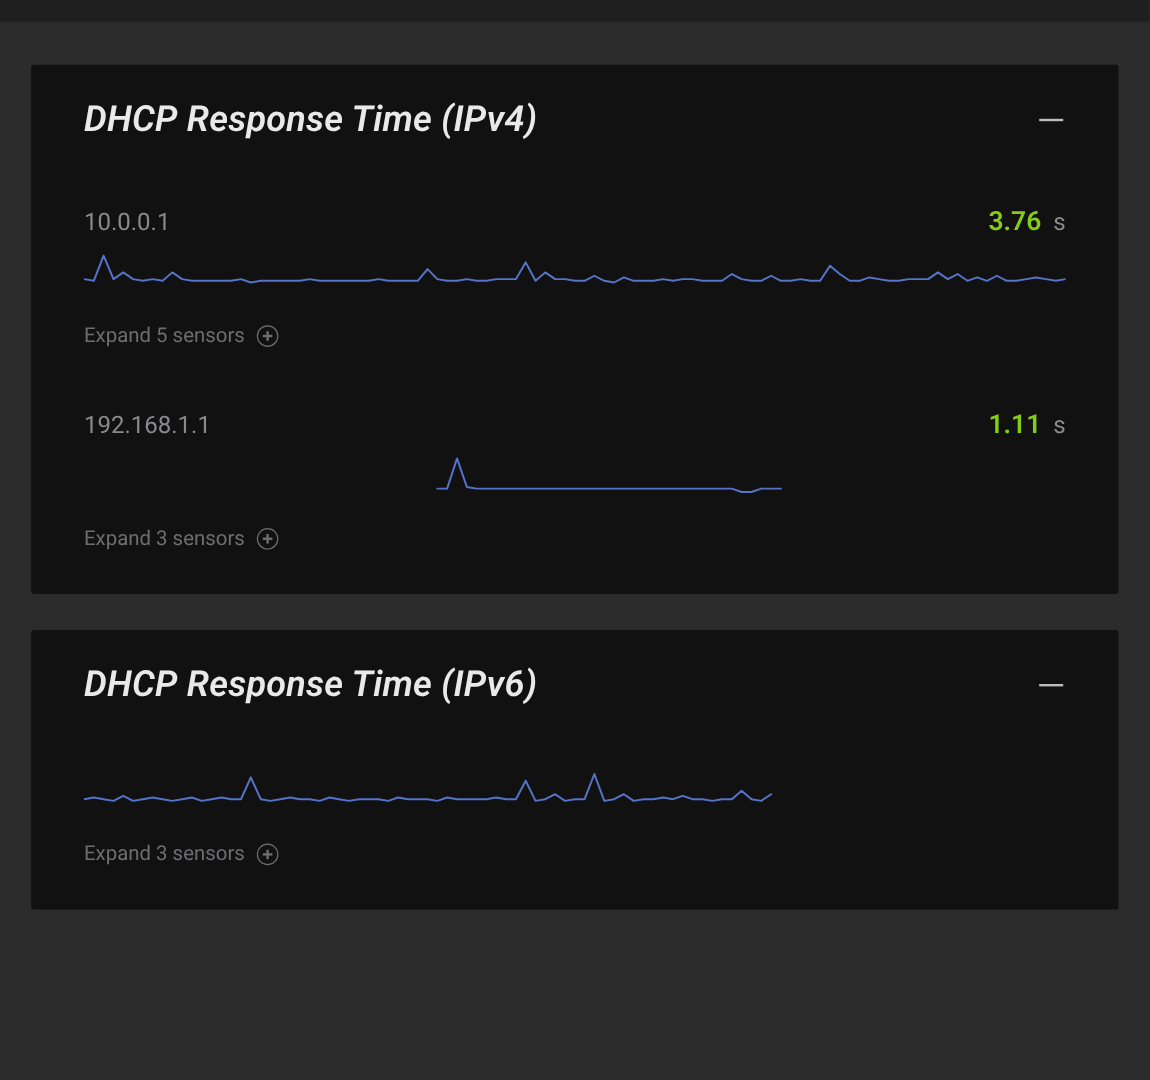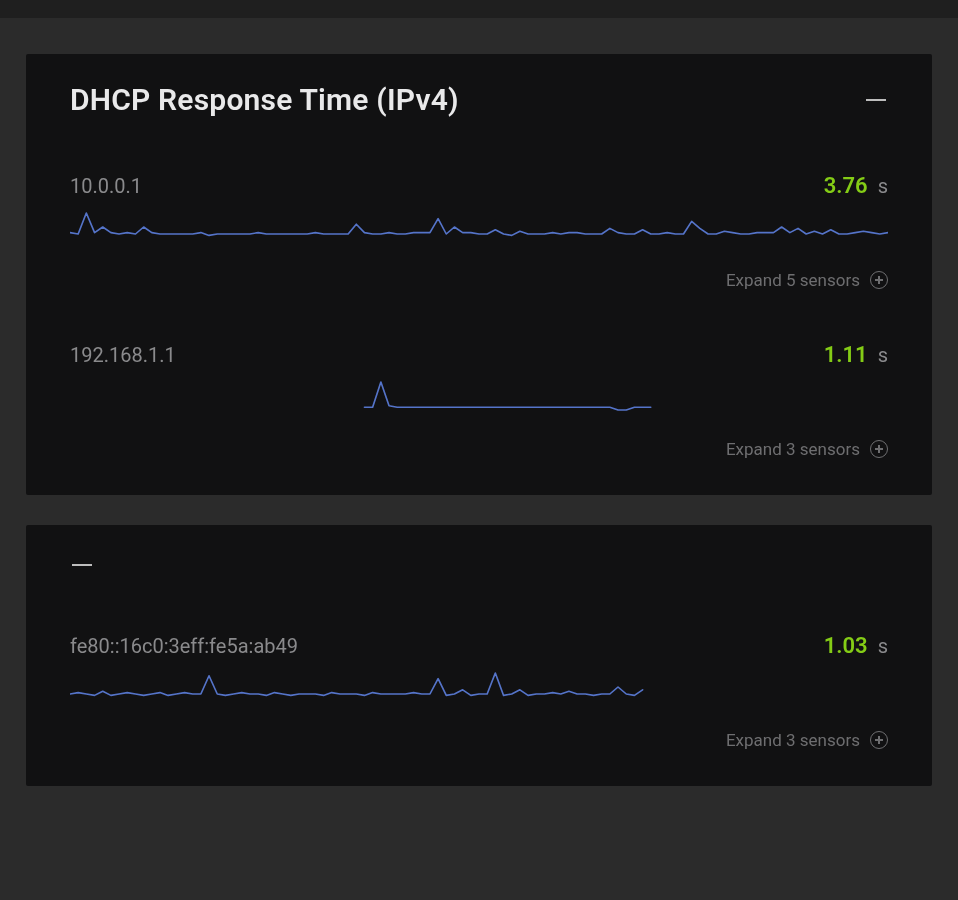--- a/index.html
+++ b/index.html
@@ -21,20 +21,21 @@
     background: #111112;
     border-radius: 2px;
     padding: 28px 44px 36px 44px;
     margin-bottom: 30px;
   }
   .card-header {
     display: flex;
     justify-content: space-between;
     align-items: center;
     margin-bottom: 56px;
+    font-style: italic;
   }
   .card-title {
     font-size: 30px;
     font-weight: 600;
     color: #e9e9ea;
     letter-spacing: 0.2px;
   }
   .collapse-btn {
     width: 24px;
     height: 24px;
@@ -83,21 +84,20 @@
   }
   .spark path {
     fill: none;
     stroke: #5574c9;
     stroke-width: 1.6;
     stroke-linejoin: round;
     stroke-linecap: round;
   }
   .expand-row {
     display: flex;
-    justify-content: flex-end;
     align-items: center;
     margin-top: 28px;
     gap: 10px;
     cursor: pointer;
   }
   .expand-label {
     font-size: 17px;
     color: #6e6e70;
   }
   .plus-icon {
@@ -163,33 +163,27 @@
         </svg>
       <div class="expand-row">
         <span class="expand-label">Expand 3 sensors</span>
         <span class="plus-icon"></span>
       </div>
     </div>
   </div>
 
   <div class="card">
     <div class="card-header">
+      <div class="card-title">DHCP Response Time (IPv6)</div>
       <div class="collapse-btn">
         <span></span>
       </div>
     </div>
 
     <div class="sensor-row">
-      <div class="sensor-top">
-        <div class="sensor-label">fe80::16c0:3eff:fe5a:ab49</div>
-        <div>
-          <span class="sensor-value">1.03</span>
-          <span class="sensor-unit">s</span>
-        </div>
-      </div>
       <svg class="spark" viewBox="0 0 792 30" preserveAspectRatio="none">
           <path d="M0.0 22.0 L7.9 20.6 L15.8 22.0 L23.8 23.4 L31.7 19.2 L39.6 23.4 L47.5 22.0 L55.4 20.6 L63.4 22.0 L71.3 23.4 L79.2 22.0 L87.1 20.6 L95.0 23.4 L103.0 22.0 L110.9 20.6 L118.8 22.0 L126.7 22.0 L134.6 3.8 L142.6 22.0 L150.5 23.4 L158.4 22.0 L166.3 20.6 L174.2 22.0 L182.2 22.0 L190.1 23.4 L198.0 20.6 L205.9 22.0 L213.8 23.4 L221.8 22.0 L229.7 22.0 L237.6 22.0 L245.5 23.4 L253.4 20.6 L261.4 22.0 L269.3 22.0 L277.2 22.0 L285.1 23.4 L293.0 20.6 L301.0 22.0 L308.9 22.0 L316.8 22.0 L324.7 22.0 L332.6 20.6 L340.6 22.0 L348.5 22.0 L356.4 6.6 L364.3 23.4 L372.2 22.0 L380.2 17.8 L388.1 23.4 L396.0 22.0 L403.9 22.0 L411.8 1.0 L419.8 23.4 L427.7 22.0 L435.6 17.8 L443.5 23.4 L451.4 22.0 L459.4 22.0 L467.3 20.6 L475.2 22.0 L483.1 19.2 L491.0 22.0 L499.0 22.0 L506.9 23.4 L514.8 22.0 L522.7 22.0 L530.6 15.0 L538.6 22.0 L546.5 23.4 L554.4 17.8 "></path>
         </svg>
       <div class="expand-row">
         <span class="expand-label">Expand 3 sensors</span>
         <span class="plus-icon"></span>
       </div>
     </div>
   </div>
 

